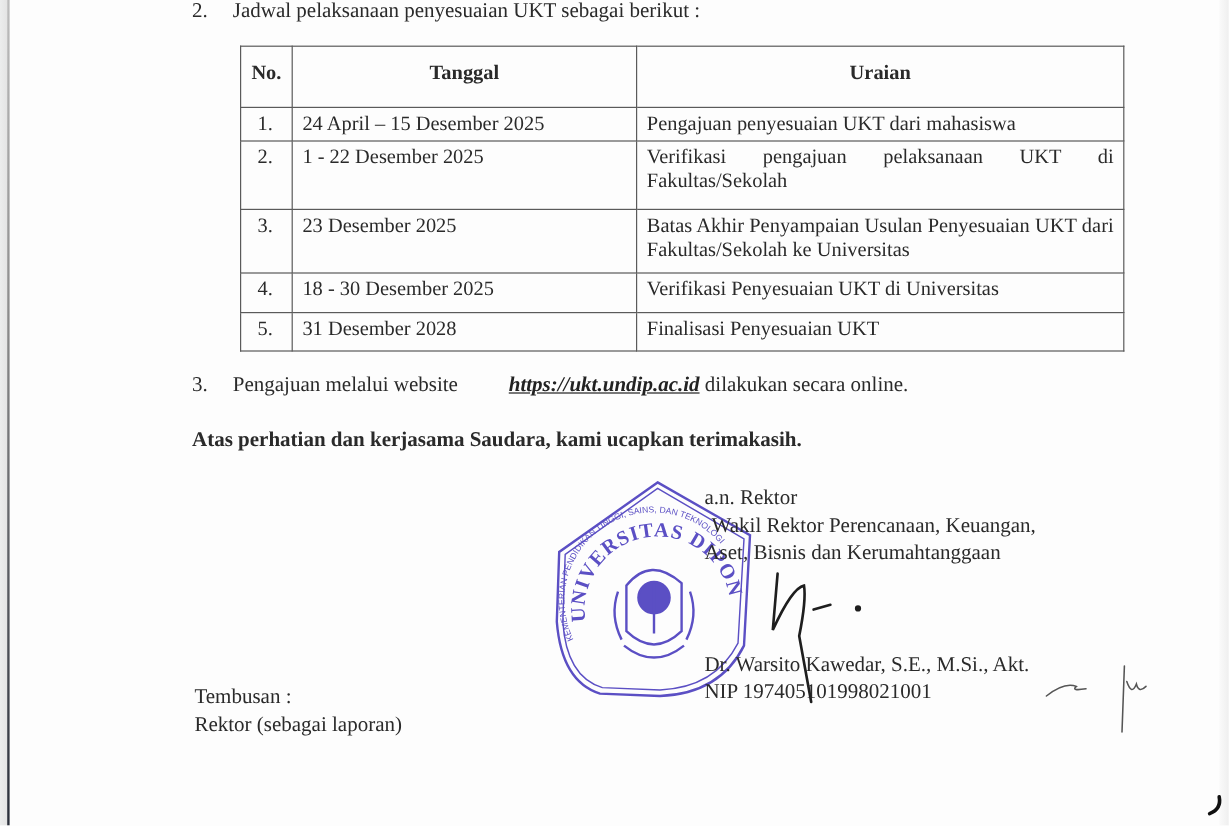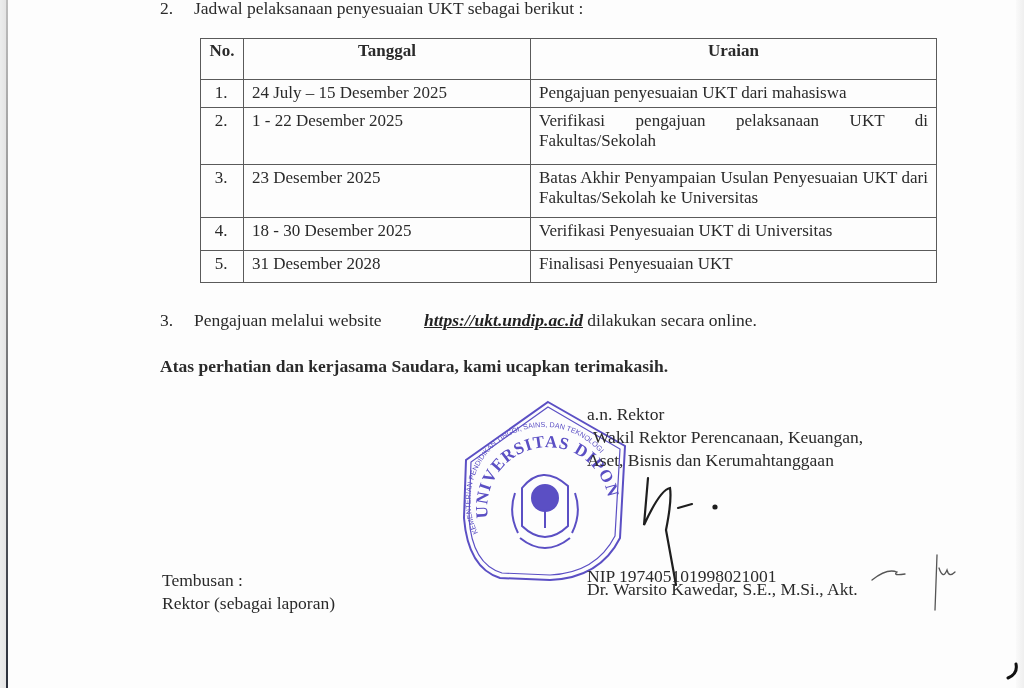--- a/index.html
+++ b/index.html
@@ -23,21 +23,21 @@
   }
   .t { position:absolute; white-space:nowrap; font-size:17.5px; line-height:20px; }
   .num { display:inline-block; width:34px; }
   table.sched {
     position:absolute; left:200px; top:38px; width:737px;
     border-collapse:collapse; font-size:17px; line-height:20px;
   }
   table.sched td, table.sched th {
     border:1.2px solid #5a5a5a; vertical-align:top; padding:3px 8px 4px 8px;
   }
-  table.sched th { font-weight:bold; text-align:center; height:34px; padding-top:2px; }
+  table.sched th { font-weight:bold; text-align:center; height:34px; padding-top:12px; }
   table.sched td.c-no { text-align:center; width:36px; padding-left:2px; padding-right:4px; }
   table.sched td.c-date { width:270px; }
   td.c-desc { text-align:justify; }
   a.link { color:#222; font-weight:bold; font-style:italic; text-decoration:underline;margin-left:38px; }
   .stamp { position:absolute; left:460px; top:398px; width:170px; height:185px; }
   .sig { position:absolute; left:600px; top:440px; }
   .para { position:absolute; left:867px; top:550px; }
   .corner { position:absolute; left:1002px; top:660px; }
 </style>
 </head>
@@ -55,21 +55,21 @@
   <thead>
     <tr>
       <th>No.</th>
       <th>Tanggal</th>
       <th>Uraian</th>
     </tr>
   </thead>
   <tbody>
     <tr style="height:28px;">
       <td class="c-no">1.</td>
-      <td class="c-date">24 July – 15 Desember 2025</td>
+      <td class="c-date">24 April – 15 Desember 2025</td>
       <td class="c-desc">Pengajuan penyesuaian UKT dari mahasiswa</td>
     </tr>
     <tr style="height:57px;">
       <td class="c-no">2.</td>
       <td class="c-date">1 - 22 Desember 2025</td>
       <td class="c-desc">Verifikasi pengajuan pelaksanaan UKT di Fakultas/Sekolah</td>
     </tr>
     <tr style="height:53px;">
       <td class="c-no">3.</td>
       <td class="c-date">23 Desember 2025</td>
@@ -124,21 +124,21 @@
 <div class="t" style="left:587px; top:450px;">Aset, Bisnis dan Kerumahtanggaan</div>
 
 <svg class="sig" width="140" height="150" viewBox="0 0 140 150">
   <g fill="none" stroke="#1e1e1e" stroke-width="2.2" stroke-linecap="round">
     <path d="M48 38 L44 85 Q60 50 70 48 Q72 60 66 90 L76 145"></path>
     <path d="M78 68 L92 64"></path>
     <circle cx="115" cy="67" r="1.5" fill="#1e1e1e"></circle>
   </g>
 </svg>
 
-<div class="t" style="left:587px; top:543px;margin-top:36px;">Dr. Warsito Kawedar, S.E., M.Si., Akt.</div>
+<div class="t" style="left:587px; top:543px;">Dr. Warsito Kawedar, S.E., M.Si., Akt.</div>
 <div class="t" style="left:587px; top:566px;">NIP 197405101998021001</div>
 
 <svg class="para" width="100" height="65" viewBox="0 0 100 65">
   <g fill="none" stroke="#555" stroke-width="1.3" stroke-linecap="round">
     <path d="M5 30 Q20 18 30 22 Q25 26 38 24"></path>
     <path d="M70 5 L68 60"></path>
     <path d="M72 18 Q76 30 80 20 Q82 28 88 22"></path>
   </g>
 </svg>
 

